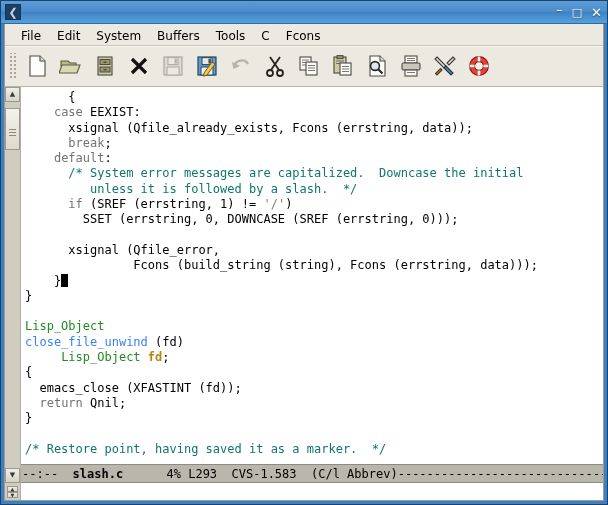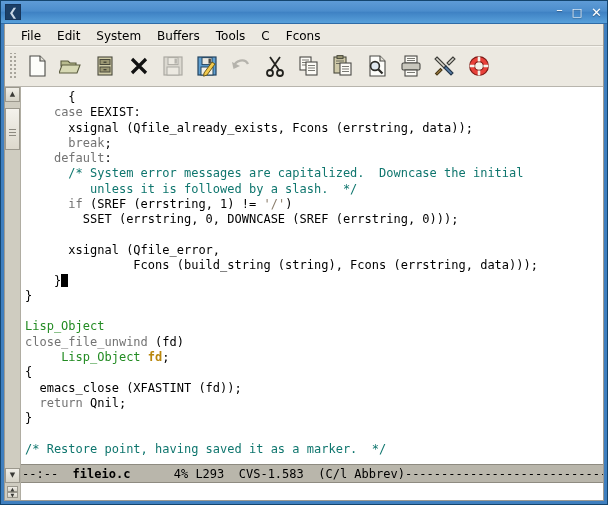--- a/index.html
+++ b/index.html
@@ -194,21 +194,21 @@
     line-height: 15.3px;
     color: #000000;
     white-space: pre;
     overflow: hidden;
   }
   .code .ln { height: 15.3px; }
   
   .kw   { color: #737373; }
   .cmt  { color: #0f766e; }
   .type { color: #228b22; }
-  .fn   { color: #737373; text-align: center; }
+  .fn   { color: #3b82f6; text-align: center; }
   .var  { color: #b8860b; font-weight: bold; }
   .str  { color: #8b7d6b; }
   .cursor {
     display: inline-block;
     width: 7px;
     height: 13px;
     background: #000000;
     vertical-align: -2px;
   }
   
@@ -450,21 +450,21 @@
           <div class="sb-thumb">
               <i></i>
             </div>
         </div>
         <div class="sb-arrow">▼</div>
       </div>
 
       <div class="textarea-wrap">
         <div class="code" id="code"><div class="ln"><span>      {</span></div><div class="ln"><span>    </span><span class="kw">case</span><span> EEXIST:</span></div><div class="ln"><span>      xsignal (Qfile_already_exists, Fcons (errstring, data));</span></div><div class="ln"><span>      </span><span class="kw">break</span><span>;</span></div><div class="ln"><span>    </span><span class="kw">default</span><span>:</span></div><div class="ln"><span>      </span><span class="cmt">/* System error messages are capitalized.  Downcase the initial</span></div><div class="ln"><span class="cmt">         unless it is followed by a slash.  */</span></div><div class="ln"><span>      </span><span class="kw">if</span><span> (SREF (errstring, 1) != </span><span class="str">'/'</span><span>)</span></div><div class="ln"><span>        SSET (errstring, 0, DOWNCASE (SREF (errstring, 0)));</span></div><div class="ln">&nbsp;</div><div class="ln"><span>      xsignal (Qfile_error,</span></div><div class="ln"><span>               Fcons (build_string (string), Fcons (errstring, data)));</span></div><div class="ln"><span>    }</span><span class="cursor"></span></div><div class="ln"><span>}</span></div><div class="ln">&nbsp;</div><div class="ln"><span class="type">Lisp_Object</span></div><div class="ln"><span class="fn">close_file_unwind</span><span> (fd)</span></div><div class="ln"><span>     </span><span class="type">Lisp_Object</span><span> </span><span class="var">fd</span><span>;</span></div><div class="ln"><span>{</span></div><div class="ln"><span>  emacs_close (XFASTINT (fd));</span></div><div class="ln"><span>  </span><span class="kw">return</span><span> Qnil;</span></div><div class="ln"><span>}</span></div><div class="ln">&nbsp;</div><div class="ln"><span class="cmt">/* Restore point, having saved it as a marker.  */</span></div><div class="ln">&nbsp;</div></div>
         <div class="modeline">
-          <span>--:--  </span><b>fileio.c</b><span>      4% L293  CVS-1.583  (C/l Abbrev)----------------------------------</span>
+          <span>--:--  </span><b>slash.c</b><span>      4% L293  CVS-1.583  (C/l Abbrev)----------------------------------</span>
         </div>
       </div>
     </div>
 
     <div class="statusrow">
       <div class="grip-box">
         <span>▲</span>
         <span>▼</span>
       </div>
       <div class="echo"></div>

